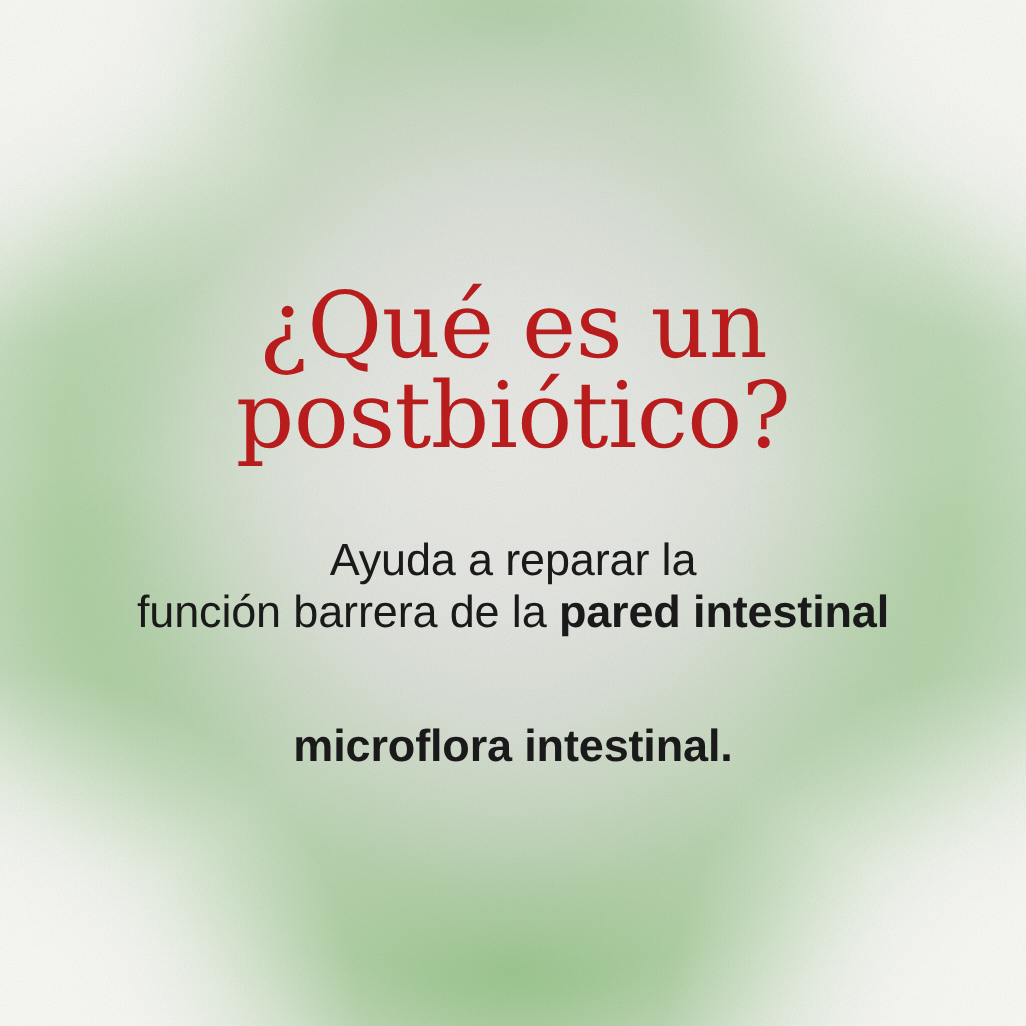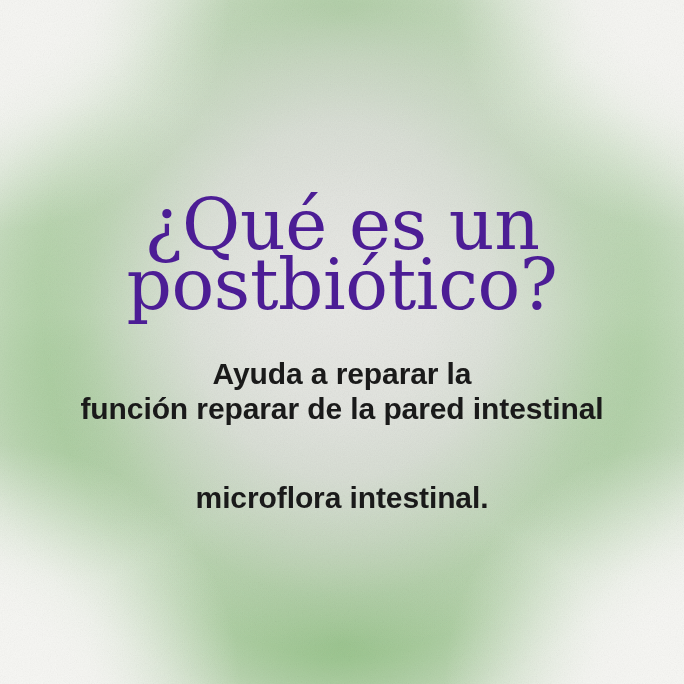--- a/index.html
+++ b/index.html
@@ -129,45 +129,45 @@
     text-align: center;
   }
 
   #heading {
     position: absolute;
     top: 148px;
     left: 0;
     right: 0;
     font-family: "DejaVu Serif", "Liberation Serif", serif;
     font-weight: 400;
-    font-size: 71px;
+    font-size: 61px;
     line-height: 58px;
     letter-spacing: -0.4px;
-    color: #4c1d95;
+    color: #b91c1c;
     text-align: center;
   }
   #heading .hl { display: block; white-space: nowrap; }
   #heading .hl-2 { margin-top: 2px; }
 
   #body-block {
     position: absolute;
     top: 326px;
     left: 0;
     right: 0;
     text-align: center;
     color: #1a1a1a;
     font-family: "Liberation Sans", "DejaVu Sans", sans-serif;
   }
   .para {
     font-size: 30px;
     line-height: 35px;
     letter-spacing: -0.1px;
   }
   .para .ln { display: block; white-space: nowrap; }
-  .para .reg { font-weight: 700; }
+  .para .reg { font-weight: 400; }
   .para .str { font-weight: 700; margin-top: 16px; }
   #para-2 { margin-top: 54px; }
 </style>
 </head>
 <body>
 
 <div id="card">
 
   <div class="bg-layer" id="bg-base"></div>
   <div class="bg-layer" id="bg-green"></div>
@@ -195,21 +195,21 @@
       <span class="hl hl-2">postbiótico?</span>
     </h1>
 
     <div id="body-block">
 
       <p class="para" id="para-1">
         <span class="ln">
           <span class="reg">Ayuda a reparar la</span>
         </span>
         <span class="ln">
-          <span class="reg">función reparar de la </span><span class="str">pared intestinal</span>
+          <span class="reg">función barrera de la </span><span class="str">pared intestinal</span>
         </span>
       </p>
 
       <p class="para" id="para-2">
         <span class="ln">
           <span class="str">microflora intestinal.</span>
         </span>
       </p>
 
     </div>

